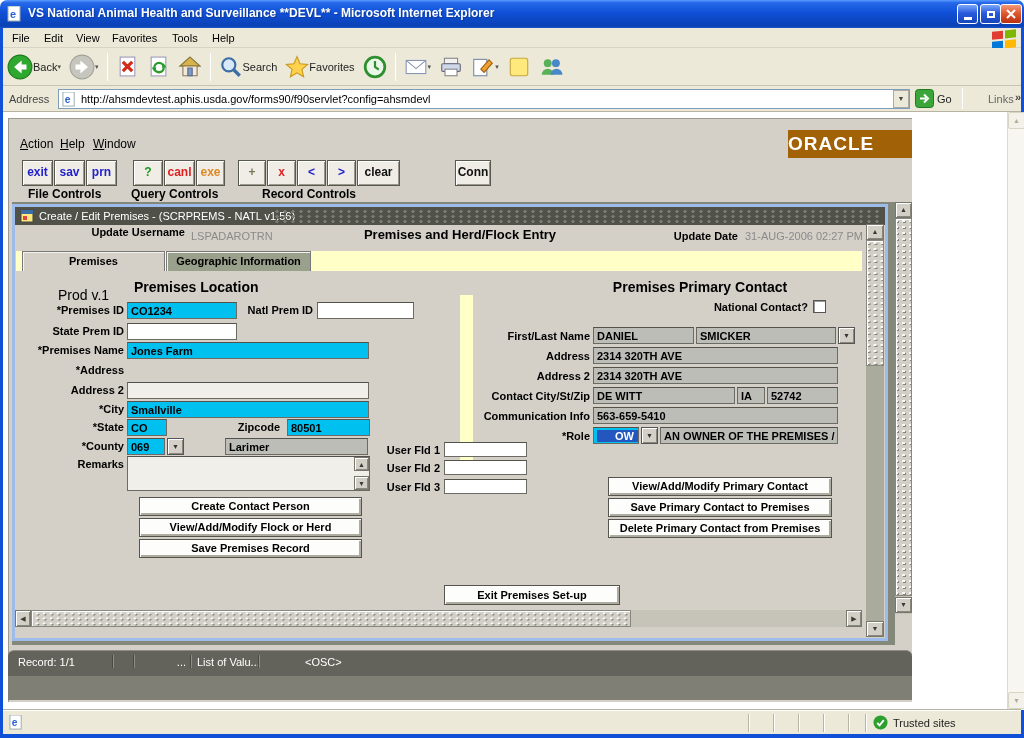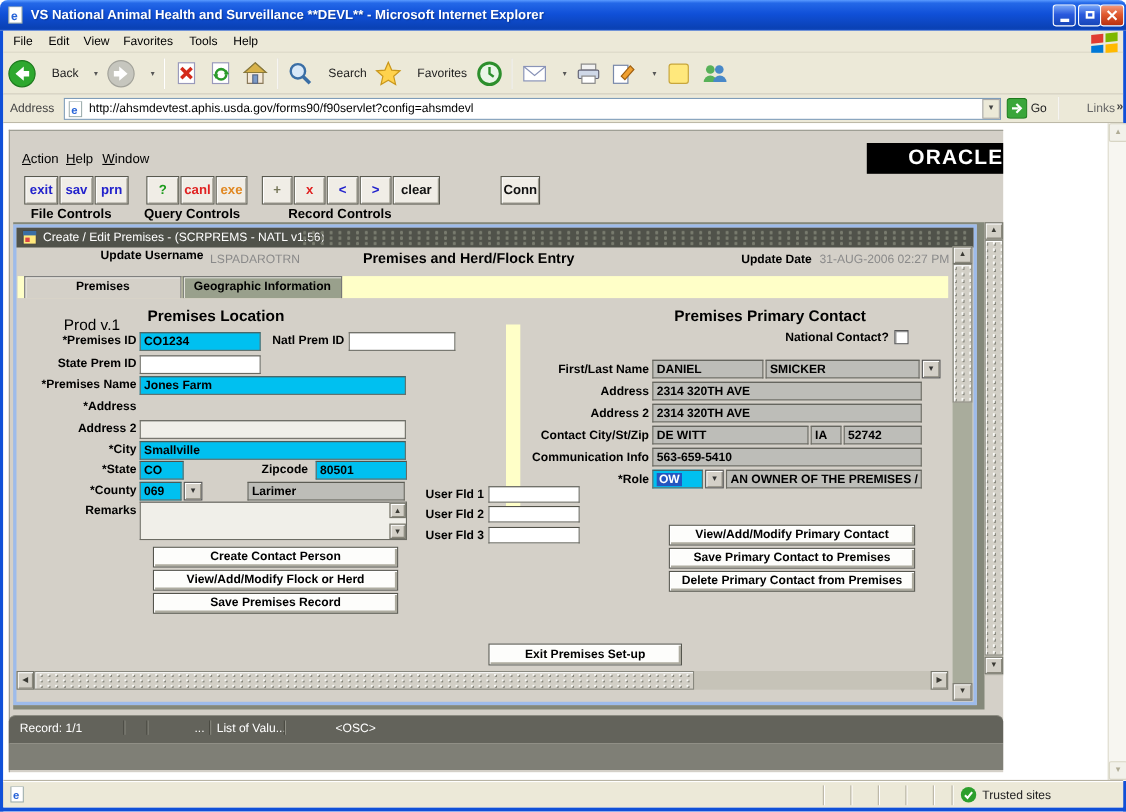--- a/index.html
+++ b/index.html
@@ -11,58 +11,58 @@
 .title-text{position:absolute;left:28px;top:6px;font:bold 12px "Liberation Sans",sans-serif;text-shadow:1px 1px 1px #0b3a9a;white-space:nowrap}
 .wbtn{position:absolute;top:4px;width:21px;height:20px;border:1px solid #fff;border-radius:3px;color:#fff;text-align:center;font:bold 11px "Liberation Sans",sans-serif;line-height:18px;background:linear-gradient(180deg,#7aa8f8,#2a5ade 45%,#1646b8)}
 .wbtn.close{background:linear-gradient(180deg,#f2997c,#e05a30 45%,#b83010)}
 .frame-l{left:0;top:28px;width:3px;height:710px;background:#1050d8}
 .frame-r{left:1021px;top:28px;width:3px;height:710px;background:#1050d8}
 .frame-b{left:0;top:734px;width:1024px;height:4px;background:#1050d8}
 
 .menubar{left:3px;top:28px;width:1018px;height:20px;background:#ece9d8;border-bottom:1px solid #d8d4c4}
 .menu-item{position:absolute;top:3px;font-size:11px;color:#000;padding:1px 4px}
 .ietoolbar{left:3px;top:48px;width:1018px;height:38px;background:#ece9d8;border-bottom:1px solid #c8c4b4;display:flex;align-items:center}
-.tbtn{display:flex;align-items:center;gap:14px;padding:2px 4px;font-size:11px;color:#222;white-space:nowrap}
+.tbtn{display:flex;align-items:center;gap:0;padding:2px 4px;font-size:11px;color:#222;white-space:nowrap}
 .tsep{width:1px;height:28px;background:#c6c2b2;border-right:1px solid #fff;margin:0 4px}
 .tdd{font-size:7px;color:#555}
 .addressbar{left:3px;top:86px;width:1018px;height:26px;background:#ece9d8;border-bottom:1px solid #b8b4a4;}
 .addr-label{position:absolute;left:6px;top:7px;font-size:11px;color:#444}
 .addr-input{position:absolute;left:55px;top:3px;width:852px;height:20px;background:#fff;border:1px solid #7f9db9;font-size:11px;line-height:18px;padding-left:22px;white-space:nowrap;overflow:hidden}
 .addr-dd{position:absolute;left:890px;top:4px;width:16px;height:18px;background:#ece9d8;border:1px solid #aaa;font-size:7px;text-align:center;line-height:16px;color:#444}
 .golabel{font-size:11px;color:#222}
 
 .content{left:3px;top:112px;width:1004px;height:598px;background:#fff}
 .iescroll{left:1007px;top:112px;width:17px;height:598px;background:#f7f6f1;border-left:1px solid #dedbce}
 .iesb-btn{position:absolute;left:0;width:17px;height:17px;background:#f2f1ea;border:1px solid #d8d5c4;border-radius:2px;color:#b0ac96;font-size:7px;text-align:center;line-height:15px}
 
 .applet{left:8px;top:118px;width:904px;height:584px;background:#d4d0c8;border-left:1px solid #9a9a90;border-top:1px solid #9a9a90}
 .omenu-item{position:absolute;top:137px;font-size:12px;color:#000}
 .omenu-item::first-letter{text-decoration:underline}
 .obtn{position:absolute;top:160px;height:26px;background:#f0ede6;border:1px solid #58584e;box-shadow:inset 1px 1px 0 #fff,inset -1px -1px 0 #9a988c;font:bold 12px "Liberation Sans",sans-serif;text-align:center;line-height:23px}
 .grplbl{position:absolute;top:187px;font:bold 12px "Liberation Sans",sans-serif;white-space:nowrap}
-.ologo{position:absolute;left:788px;top:130px;width:124px;height:28px;background:#000000;color:#fff;text-align:right;font:bold 19px "Liberation Sans",sans-serif;letter-spacing:1px;line-height:27px}
+.ologo{position:absolute;left:788px;top:130px;width:124px;height:28px;background:#a16207;color:#fff;text-align:left;font:bold 19px "Liberation Sans",sans-serif;letter-spacing:1px;line-height:27px}
 
 .mdibg{position:absolute;left:12px;top:202px;width:883px;height:443px;background:#84887a}
 .owin{position:absolute;left:12px;top:204px;width:876px;height:437px;border:3px solid #9dbbeb;background:#d4d0c8}
 .owin-title{position:absolute;left:15px;top:207px;width:870px;height:18px;background:#50524a;color:#fff}
 .owin-title-text{position:absolute;left:24px;top:3px;font-size:11px;white-space:nowrap}
 .owin-pattern{position:absolute;left:258px;top:2px;width:608px;height:14px;background-image:radial-gradient(circle,#787b6e 1.5px,rgba(0,0,0,0) 1.6px);background-size:8px 5px}
 
 .lbl{position:absolute;font:bold 11px "Liberation Sans",sans-serif;text-align:right;white-space:nowrap;color:#000}
 .val-gray{position:absolute;font:11px "Liberation Sans",sans-serif;color:#8a8a8a;white-space:nowrap}
 .hdr{position:absolute;font:bold 14px "Liberation Sans",sans-serif;white-space:nowrap}
 .fld{position:absolute;height:17px;border:1px solid #6b6b63;border-top-color:#52524a;background:#fff;font:bold 11px "Liberation Sans",sans-serif;padding:2px 3px;white-space:nowrap;overflow:hidden;color:#000}
 .cyan{background:#00c0f0}
 .grayf{background:#bdbdb8}
 .emptyf{background:#f0efe9}
 .dd{position:absolute;width:17px;height:17px;background:#d4d0c8;border:1px solid #555;box-shadow:inset 1px 1px 0 #fff,inset -1px -1px 0 #8a887c;font-size:7px;text-align:center;line-height:15px;color:#333}
 .fbtn{position:absolute;background:#fdfdfb;border:1px solid #55554d;box-shadow:inset 1px 1px 0 #fff,inset -2px -2px 0 #aeaca0;font:bold 11px "Liberation Sans",sans-serif;text-align:center;line-height:17px;white-space:nowrap}
 .tabstrip{position:absolute;left:16px;top:251px;width:846px;height:20px;background:#ffffc8}
 .tab{position:absolute;top:251px;height:20px;font:bold 11px "Liberation Sans",sans-serif;text-align:center;line-height:19px;border:1px solid #777;border-bottom:none;box-shadow:inset 1px 1px 0 #f5f3ee}
-.sel{background:#2456c0;color:#fff;padding:0 2px}
+.sel{background:#2456c0;color:#fff;padding:0 18px}
 .chk{position:absolute;width:13px;height:13px;background:#fff;border:1px solid #555;box-shadow:inset 1px 1px 0 #999}
 
 .osb-btn{position:absolute;background:#d2cfc6;border:1px solid #77776d;box-shadow:inset 1px 1px 0 #fff,inset -1px -1px 0 #8a887c;font-size:7px;color:#3a3a34;text-align:center;line-height:14px}
 .osb-track{position:absolute;background:#a9ac9c}
 .osb-thumb{position:absolute;background:#d2cfc6;border:1px solid #88887e;box-shadow:inset 1px 1px 0 #fff;background-image:radial-gradient(circle,#f8f8f5 1.2px,rgba(0,0,0,0) 1.3px),radial-gradient(circle,#85857b 1.2px,rgba(0,0,0,0) 1.3px);background-repeat:repeat;background-position:center center, calc(50% + 1px) calc(50% + 1px)}
 .osb-thumb.h{background-size:7px 5px,7px 5px}
 .osb-thumb.v{background-size:7px 6px,7px 6px}
 
 .ofooter{position:absolute;left:8px;top:650px;width:904px;height:26px;background:#63635b;border-top:1px solid #8c8c82;border-radius:6px 6px 0 0}
 .ofooter2{position:absolute;left:8px;top:676px;width:904px;height:24px;background:#7f7f76}
@@ -274,21 +274,21 @@
         <rect x="1" y="1" width="12" height="12" fill="#ffe87c" stroke="#444"></rect>
         <rect x="1" y="1" width="12" height="4" fill="#3a6ea5"></rect>
         <rect x="3" y="7" width="4" height="4" fill="#d44"></rect>
       </svg>
     <span class="owin-title-text">Create / Edit Premises - (SCRPREMS - NATL v1.56)</span>
     <div class="owin-pattern"></div>
   </div>
 
   <div class="lbl" style="left:60px;top:226px;width:125px">Update Username</div>
   <div class="val-gray" style="left:191px;top:230px">LSPADAROTRN</div>
-  <div class="abs" style="left:330px;top:227px;width:260px;text-align:left;font:bold 13px 'Liberation Sans',sans-serif">Premises and Herd/Flock Entry</div>
+  <div class="abs" style="left:330px;top:227px;width:260px;text-align:center;font:bold 13px 'Liberation Sans',sans-serif">Premises and Herd/Flock Entry</div>
   <div class="lbl" style="left:655px;top:230px;width:83px">Update Date</div>
   <div class="val-gray" style="left:745px;top:230px">31-AUG-2006 02:27 PM</div>
 
   <div class="tabstrip"></div>
   <div class="tab" style="left:22px;width:143px;background:#d4d0c8">Premises</div>
   <div class="tab" style="left:166px;width:145px;background:#99a08c">Geographic Information</div>
 
   <div class="abs" style="left:58px;top:287px;font-size:14px">Prod v.1</div>
   <div class="hdr" style="left:134px;top:279px">Premises Location</div>
   <div class="hdr" style="left:560px;top:279px;width:280px;text-align:center">Premises Primary Contact</div>

